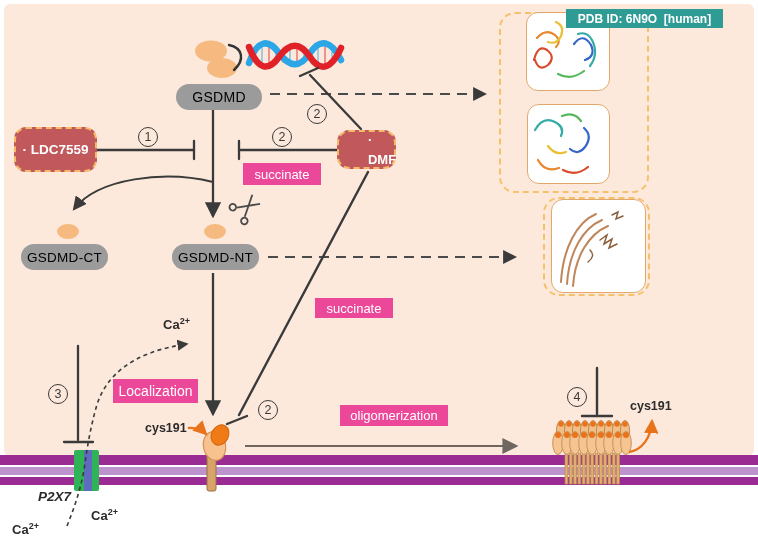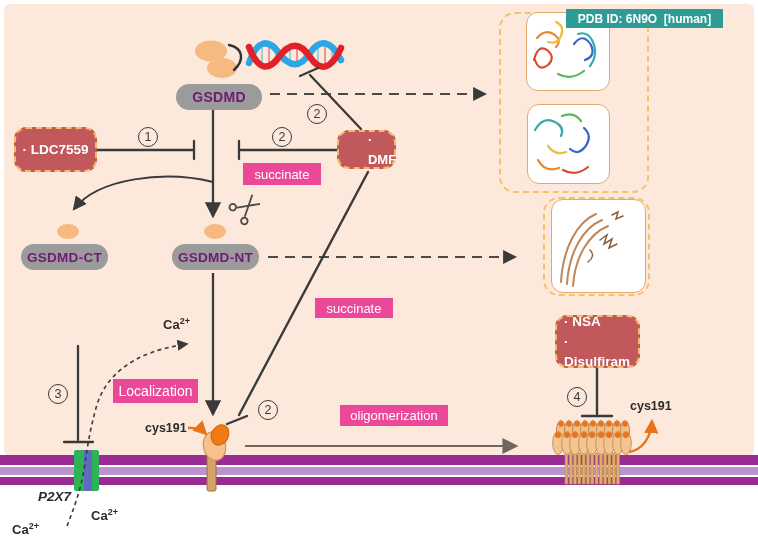--- a/index.html
+++ b/index.html
@@ -1,20 +1,20 @@
 <!DOCTYPE html>
 <html><head>
 <meta charset="utf-8">
 <style>
   html,body{margin:0;padding:0;background:#fff;}
   #stage{position:relative;width:758px;height:539px;background:#ffffff;overflow:hidden;
          font-family:"Liberation Sans",sans-serif;}
   .abs{position:absolute;}
   .bg{background:#FCE9DC;border-radius:6px;}
-  .pill{background:#9B9B9B;border-radius:14px;color:#701a75;font-weight:bold;font-size:14px;
+  .pill{background:#9B9B9B;border-radius:14px;color:#000000;font-weight:normal;font-size:14px;
         display:flex;align-items:center;justify-content:center;letter-spacing:.3px;}
   .rbox{background:#C1585B;border:2.5px dashed #F5BA68;border-radius:12px;color:#fff;
         font-weight:bold;font-size:13px;display:flex;flex-direction:column;justify-content:center;
         box-sizing:border-box;padding-left:7px;line-height:20px;}
   .rbox.center{align-items:center;padding-left:0;}
   .teal{background:#ec4899;color:#fff;font-weight:normal;font-size:13px;
         display:flex;align-items:center;justify-content:center;}
   .pdb{background:#2E9C95;color:#fff;font-weight:bold;font-size:12px;
        display:flex;align-items:center;justify-content:center;white-space:pre;}
   .step{width:18px;height:18px;border:1.4px solid #3a3a3a;border-radius:50%;color:#3a3a3a;
@@ -235,24 +235,20 @@
   </svg>
 
   <div class="abs pill" style="left:176px;top:84px;width:86px;height:26px;">GSDMD</div>
   <div class="abs frag" style="left:57px;top:224px;width:22px;height:15px;"></div>
   <div class="abs frag" style="left:204px;top:224px;width:22px;height:15px;"></div>
   <div class="abs pill" style="left:21px;top:244px;width:87px;height:26px;font-size:13.5px;">GSDMD-CT</div>
   <div class="abs pill" style="left:172px;top:244px;width:87px;height:26px;font-size:13.5px;">GSDMD-NT</div>
 
   <div class="abs rbox center" style="left:14px;top:127px;width:83px;height:45px;font-size:13.5px;">· LDC7559</div>
   <div class="abs rbox center" style="left:337px;top:130px;width:59px;height:39px;padding-left:31px;">· DMF</div>
-  <div class="abs rbox" style="left:555px;top:315px;width:85px;height:53px;font-size:13.5px;">
-    <span>· NSA</span>
-    <span>· Disulfiram</span>
-  </div>
 
   <div class="abs teal" style="left:243px;top:163px;width:78px;height:22px;">succinate</div>
   <div class="abs teal" style="left:315px;top:298px;width:78px;height:20px;">succinate</div>
   <div class="abs teal" style="left:113px;top:379px;width:85px;height:24px;font-size:14px;">Localization</div>
   <div class="abs teal" style="left:340px;top:405px;width:108px;height:21px;">oligomerization</div>
 
   <div class="abs pdb" style="left:566px;top:9px;width:157px;height:19px;">PDB ID: 6N9O  [human]</div>
 
   <div class="abs step" style="left:138px;top:127px;">1</div>
   <div class="abs step" style="left:307px;top:104px;">2</div>

